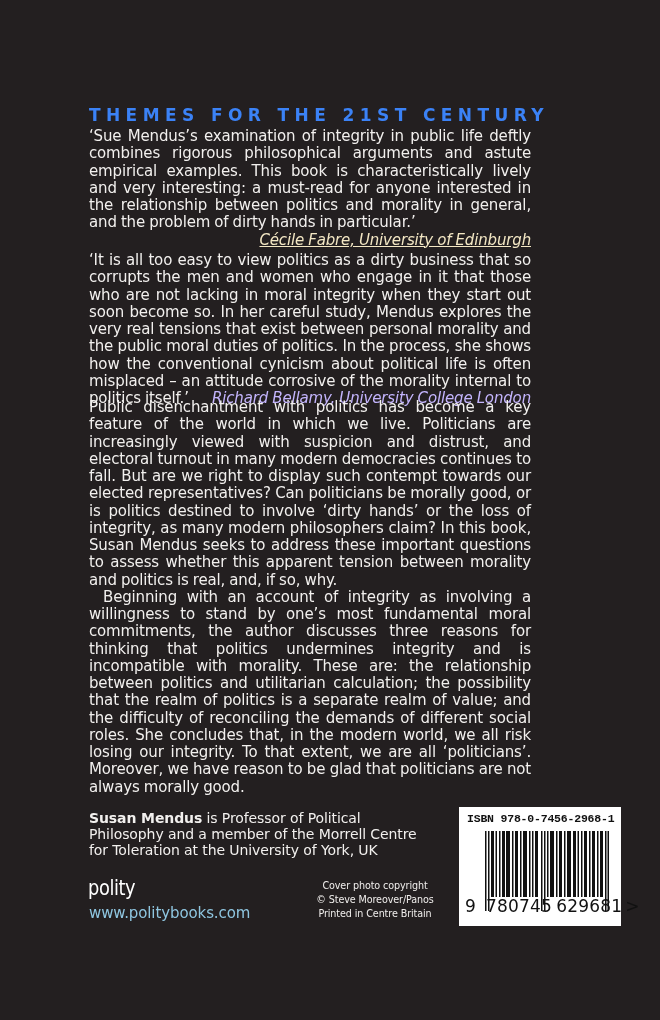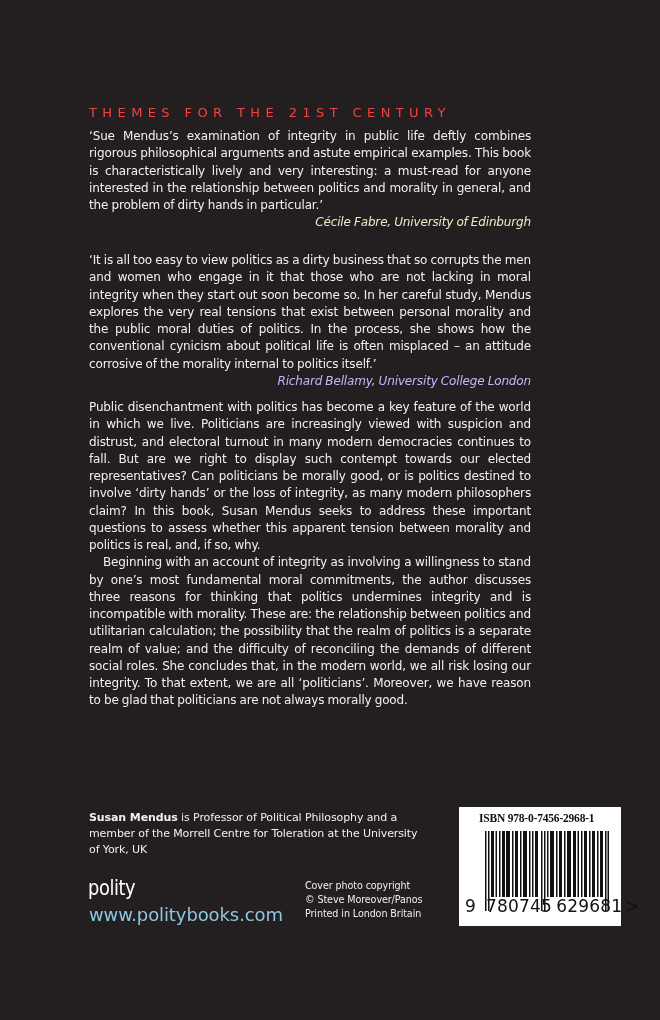--- a/index.html
+++ b/index.html
@@ -13,106 +13,107 @@
       position: relative;
       overflow: hidden;
       font-family: "DejaVu Sans", sans-serif;
       color: #f2f0ee;
     }
     .title {
       position: absolute;
       left: 89px;
       top: 105px;
       width: 400px;
-      font-size: 13px;
-      font-weight: normal;
+      font-size: 17px;
+      font-weight: bold;
       letter-spacing: 5.4px;
-      color: #ef4444;
+      color: #3b82f6;
       white-space: nowrap;
       font-family: "DejaVu Sans", sans-serif;
     }
     .block {
       position: absolute;
       left: 89px;
       width: 442px;
-      font-size: 12px;
+      font-size: 15px;
       line-height: 17.25px;
       text-align: justify;
       letter-spacing: -0.15px;
       word-spacing: -0.5px;
     }
     .block p { margin: 0; }
     .attrib {
       text-align: right;
       font-style: italic;
       color: #f3e7c4;
+      text-decoration: underline;
     }
     .inline-attrib {
       float: right;
       font-style: italic;
       color: #c4b5fd;
     }
     .quote1 { top: 128px; }
     .quote2 { top: 252px; }
     .desc { top: 399px; }
     .desc p.indent { text-indent: 14px; }
     .bio {
       position: absolute;
       left: 89px;
       top: 810px;
       width: 330px;
-      font-size: 11px;
+      font-size: 14px;
       line-height: 16px;
       letter-spacing: -0.1px;
     }
     .bio b { font-weight: bold; }
     .polity-logo {
       position: absolute;
       left: 88px;
       top: 876px;
       font-size: 21px;
       color: #ffffff;
       letter-spacing: -0.5px;
       font-family: "DejaVu Sans", sans-serif;
       font-weight: normal;
       transform: scaleX(0.85);
       transform-origin: left top;
     }
     .polity-url {
       position: absolute;
       left: 89px;
       top: 904px;
-      font-size: 18px;
+      font-size: 15px;
       color: #8fc6e0;
       letter-spacing: -0.1px;
     }
     .credits {
       position: absolute;
       left: 305px;
       width: 140px;
       top: 879px;
-      text-align: left;
+      text-align: center;
       font-size: 9.6px;
       line-height: 14px;
       color: #f0eeec;
       letter-spacing: -0.1px;
     }
     .barcode-box {
       position: absolute;
       left: 459px;
       top: 807px;
       width: 162px;
       height: 119px;
       background: #ffffff;
     }
     .isbn-text {
       position: absolute;
-      left: 20px;
+      left: 8px;
       top: 5px;
-      font-family: Liberation Serif, serif;
+      font-family: Liberation Mono, monospace;
       font-size: 11.5px;
       font-weight: bold;
       color: #111;
       letter-spacing: -0.2px;
       white-space: nowrap;
     }
     .bars {
       position: absolute;
       left: 26px;
       top: 24px;
@@ -153,21 +154,21 @@
 </div>
 
 <div class="bio"><b>Susan Mendus</b><span> is Professor of Political Philosophy and a member of the Morrell Centre for Toleration at the University of York, UK</span></div>
 
 <div class="polity-logo">polity</div>
 <div class="polity-url">www.politybooks.com</div>
 
 <div class="credits">
   <div>Cover photo copyright</div>
   <div>© Steve Moreover/Panos</div>
-  <div>Printed in London Britain</div>
+  <div>Printed in Centre Britain</div>
 </div>
 
 <div class="barcode-box">
   <div class="isbn-text">ISBN 978-0-7456-2968-1</div>
   <svg class="bars" viewBox="0 0 124 80" preserveAspectRatio="none">
     <g fill="#111">
       <rect x="0" y="0" width="1.5" height="80"></rect>
       <rect x="3" y="0" width="1.5" height="80"></rect>
       <rect x="6" y="0" width="3" height="66"></rect>
       <rect x="10.5" y="0" width="1.5" height="66"></rect>

